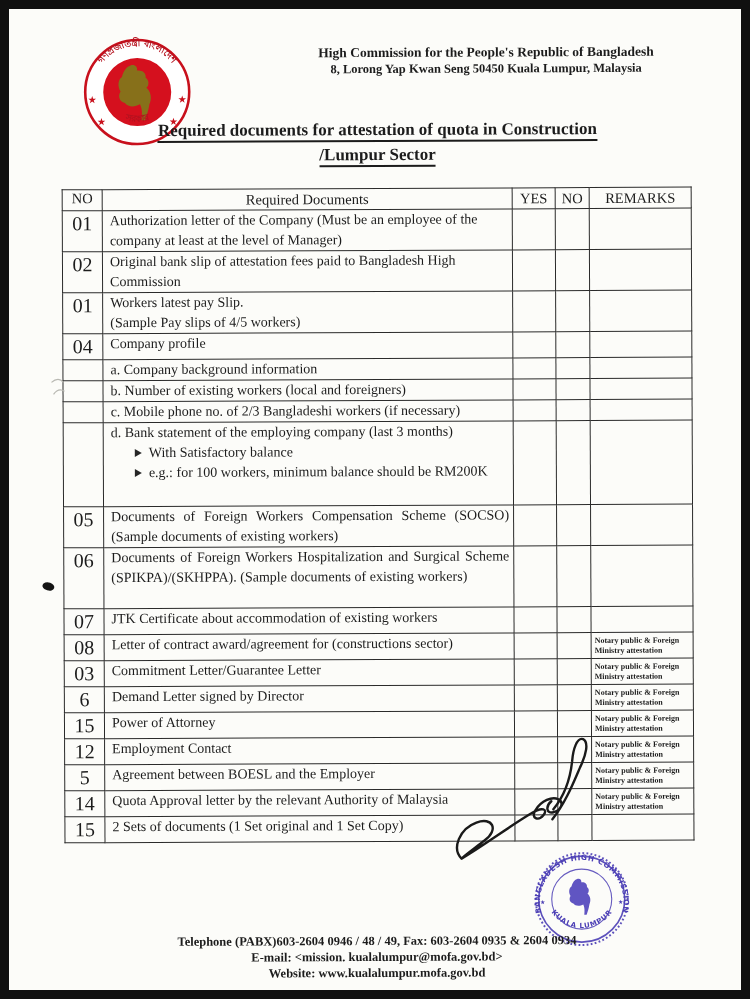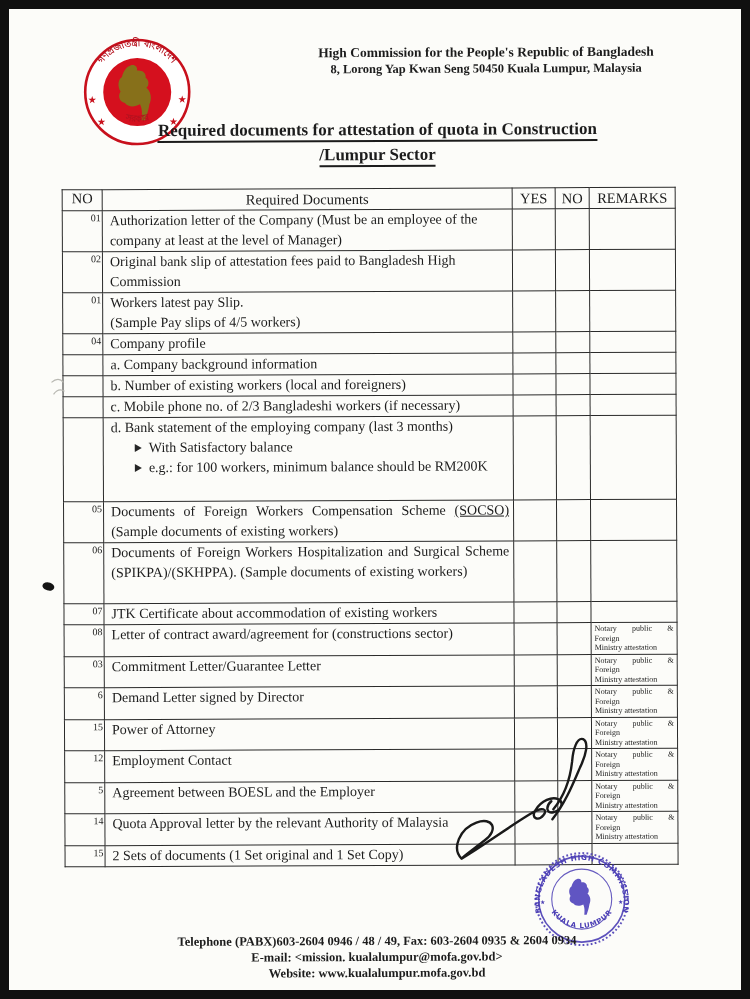--- a/index.html
+++ b/index.html
@@ -12,28 +12,28 @@
   .org{position:absolute;left:279px;top:35px;width:400px;text-align:center;}
   .org .l1{font-weight:bold;font-size:13.5px;line-height:17px;}
   .org .l2{font-weight:bold;font-size:12.5px;line-height:16px;}
 
   .title{position:absolute;left:0;top:108px;width:740px;text-align:center;}
   .title .t1,.title .t2{font-weight:bold;font-size:17px;line-height:25px;}
   .title span{border-bottom:2px solid #1c1c1c;padding-bottom:1px;}
 
   table.t{position:absolute;left:54px;top:179px;border-collapse:collapse;table-layout:fixed;}
   .t td,.t th{border:1px solid #2b2b2b;box-sizing:border-box;overflow:hidden;}
-  .t th{font-weight:normal;font-size:14.5px;text-align:center;padding:0;}
-  .c-no{width:40px;text-align:right;vertical-align:top;font-size:10px;}
+  .t th{font-weight:normal;font-size:14.5px;padding:0;}
+  .c-no{width:40px;text-align:center;vertical-align:top;font-size:20px;}
   .c-doc{width:410px;vertical-align:top;font-size:14px;line-height:20px;padding:0 4px 0 7px;}
-  .c-yes{width:43px;border-radius:9px;} .c-n2{width:34px;} .c-rem{width:86px;vertical-align:middle;padding:1px 3px;}
+  .c-yes{width:43px;border-radius:9px;} .c-n2{width:34px;} .c-rem{width:102px;vertical-align:middle;padding:1px 3px;}
   .h1{height:20px;} .h2{height:41px;} .h3{height:61px;} .hd{height:84px;} .hl{height:21px;}
   .just{text-align:justify;}
-  .u{text-decoration:underline;}
-  .remark{font-size:8px;line-height:9.5px;font-weight:normal;text-align:justify;}
+  .u{}
+  .remark{font-size:8px;line-height:9.5px;font-weight:bold;text-align:justify;}
   .bullet{display:flex;padding-left:24px;}
   .arrow{flex:none;width:0;height:0;border-top:4px solid transparent;border-bottom:4px solid transparent;
          border-left:7px solid #262626;margin:6px 7px 0 0;}
   .bt{flex:1;}
 
   .signature{position:absolute;left:439px;top:717px;}
   .stamp{position:absolute;left:521px;top:843px;}
   .footer{position:absolute;left:0;top:924px;width:732px;text-align:center;
           font-weight:bold;font-size:12.5px;line-height:16px;}
   .ink-dot{position:absolute;left:33px;top:572px;width:12px;height:8px;background:#141414;

